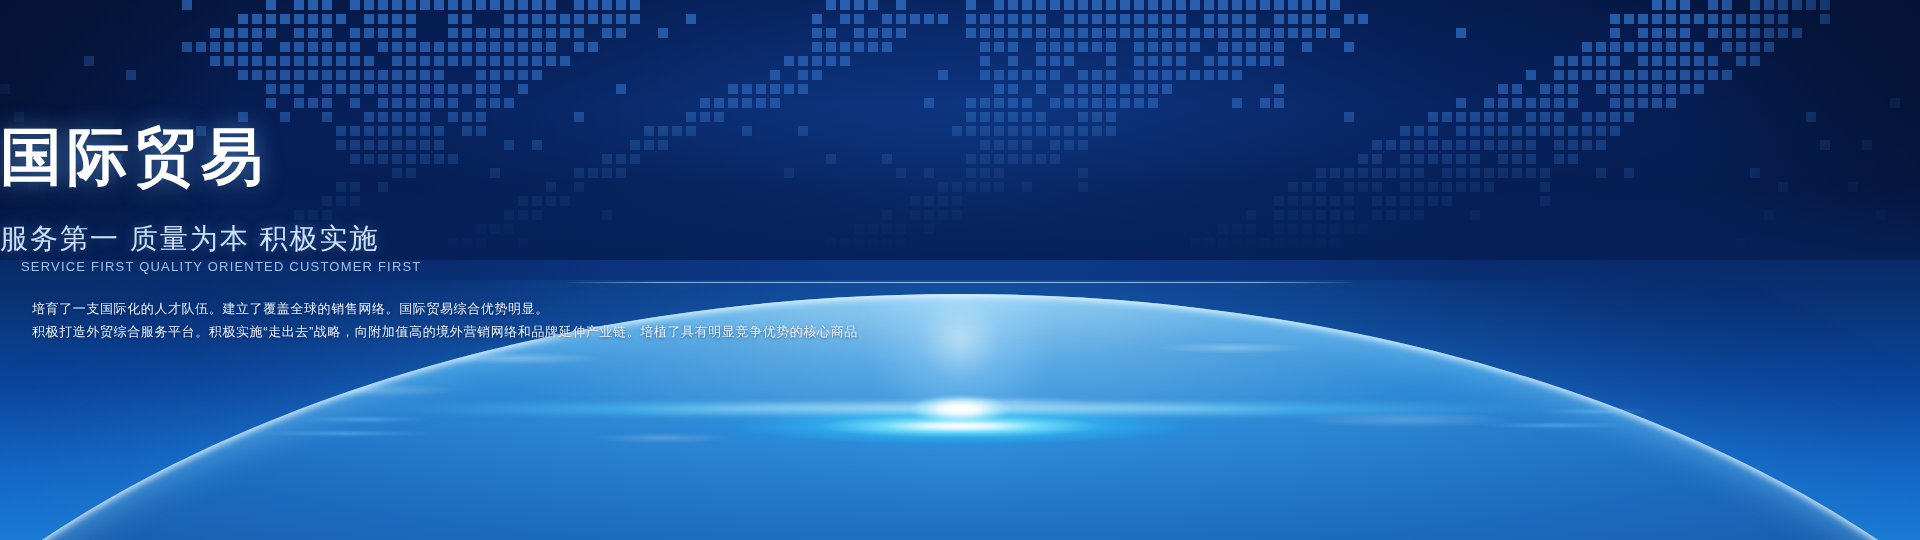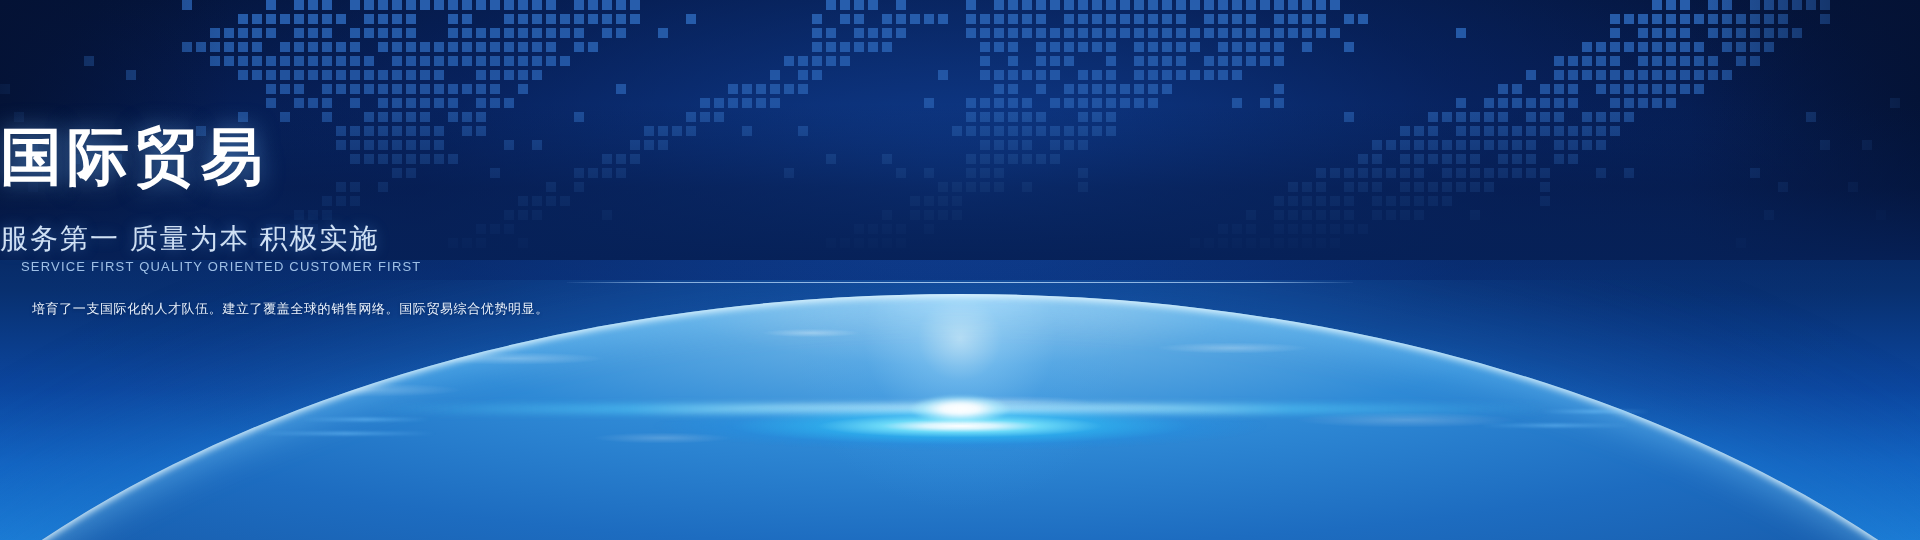--- a/index.html
+++ b/index.html
@@ -1248,16 +1248,17 @@
     <div id="title">国际贸易</div>
 
     <div id="subtitle-cn">服务第一 质量为本 积极实施</div>
 
     <div id="subtitle-en">SERVICE FIRST   QUALITY ORIENTED   CUSTOMER FIRST</div>
 
     <div id="divider"></div>
 
     <div id="para">
       <div class="para-line">培育了一支国际化的人才队伍。建立了覆盖全球的销售网络。国际贸易综合优势明显。</div>
+      <div class="para-line">积极打造外贸综合服务平台。积极实施“走出去”战略，向附加值高的境外营销网络和品牌延伸产业链。培植了具有明显竞争优势的核心商品</div>
     </div>
 
   </div>
 </div>
 
 </body></html>

